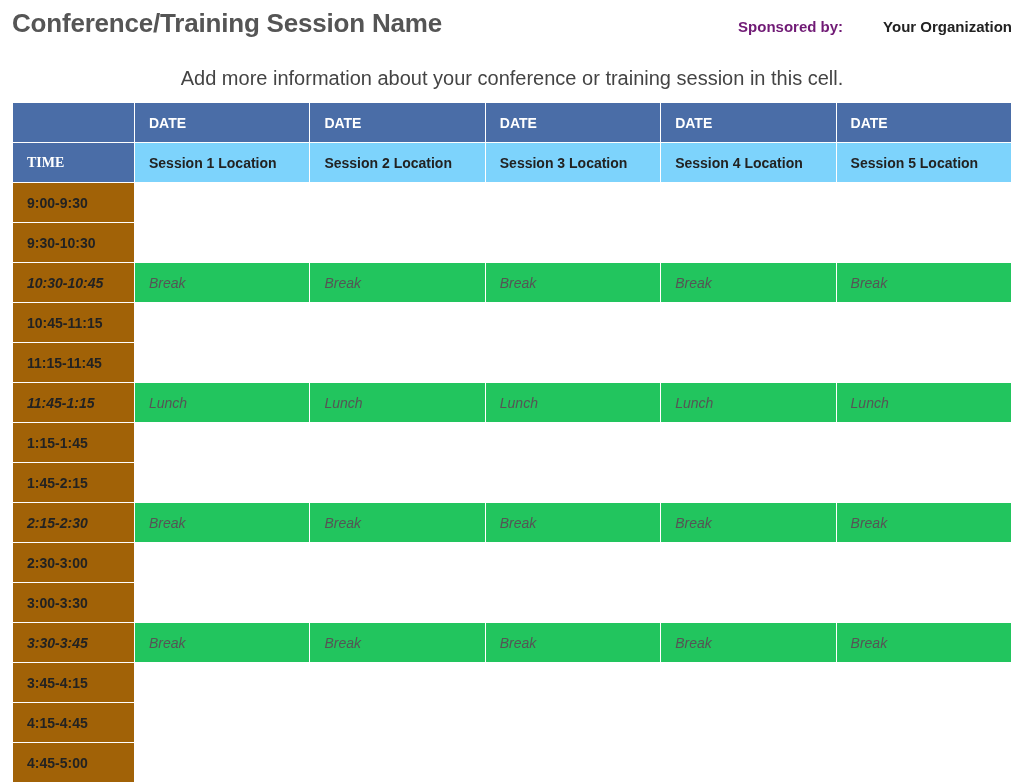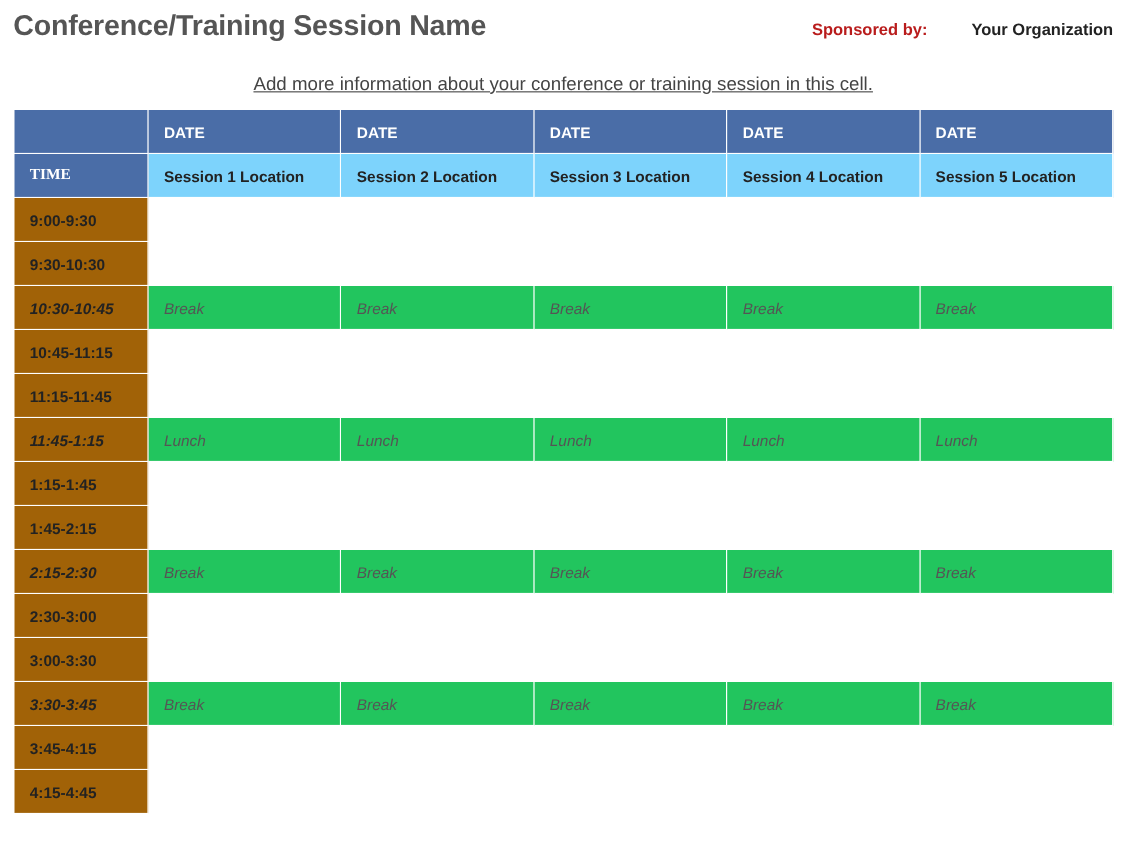--- a/index.html
+++ b/index.html
@@ -25,33 +25,32 @@
     letter-spacing: -0.2px;
   }
   .sponsor-wrap {
     display: flex;
     align-items: baseline;
     gap: 40px;
   }
   .sponsor-label {
     font-size: 15px;
     font-weight: 700;
-    color: #b91c1c;
+    color: #701a75;
   }
   .sponsor-org {
     font-size: 15px;
     font-weight: 700;
     color: #222;
   }
   .subtitle {
     text-align: center;
-    font-size: 17px;
+    font-size: 20px;
     color: #444;
     margin-bottom: 12px;
-    text-decoration: underline;
   }
   table {
     width: 100%;
     border-collapse: collapse;
     table-layout: fixed;
     font-size: 14px;
   }
   col.time-col { width: 122px; }
   th, td {
     border: 1px solid #fff;
@@ -246,14 +245,22 @@
         <td class="slot"></td>
       </tr>
       <tr>
         <td class="time-cell">4:15-4:45</td>
         <td class="slot"></td>
         <td class="slot"></td>
         <td class="slot"></td>
         <td class="slot"></td>
         <td class="slot"></td>
       </tr>
+      <tr>
+        <td class="time-cell">4:45-5:00</td>
+        <td class="slot"></td>
+        <td class="slot"></td>
+        <td class="slot"></td>
+        <td class="slot"></td>
+        <td class="slot"></td>
+      </tr>
     </tbody>
 </table>
 
 </body></html>

